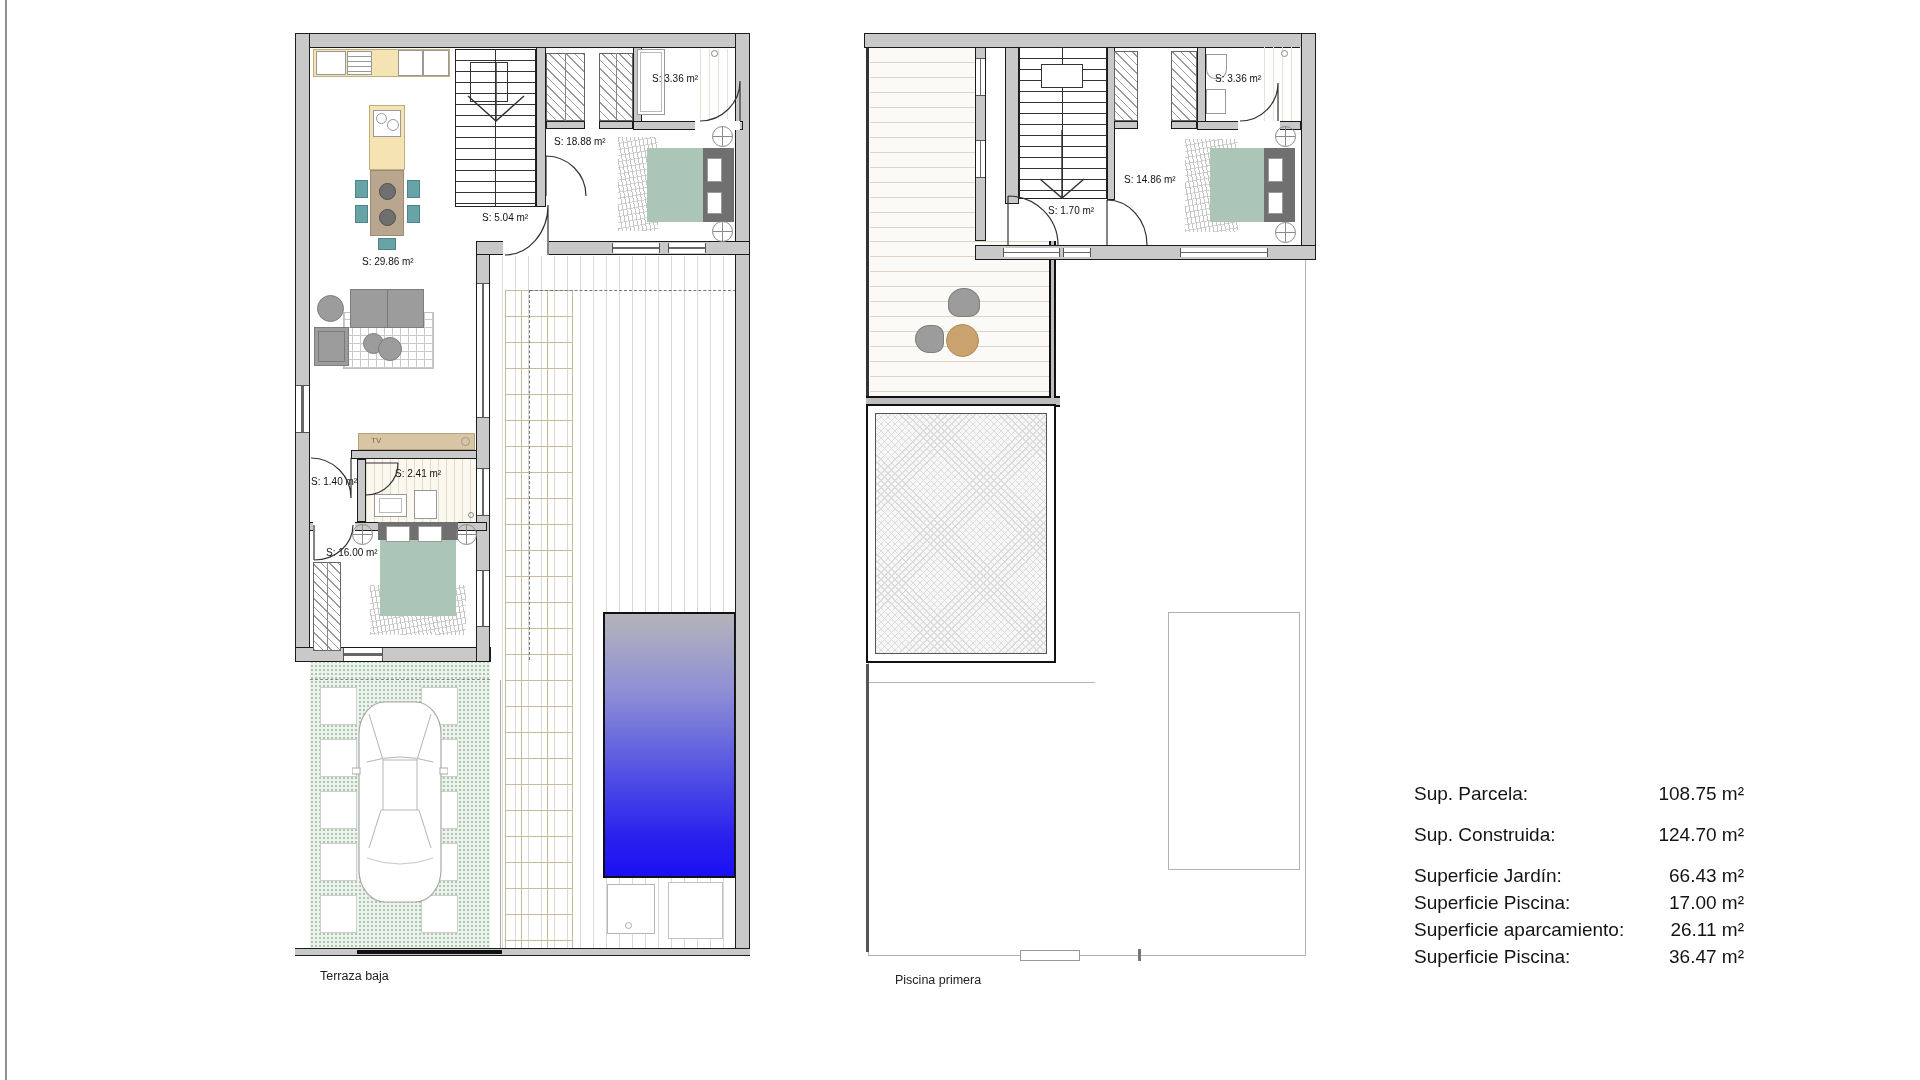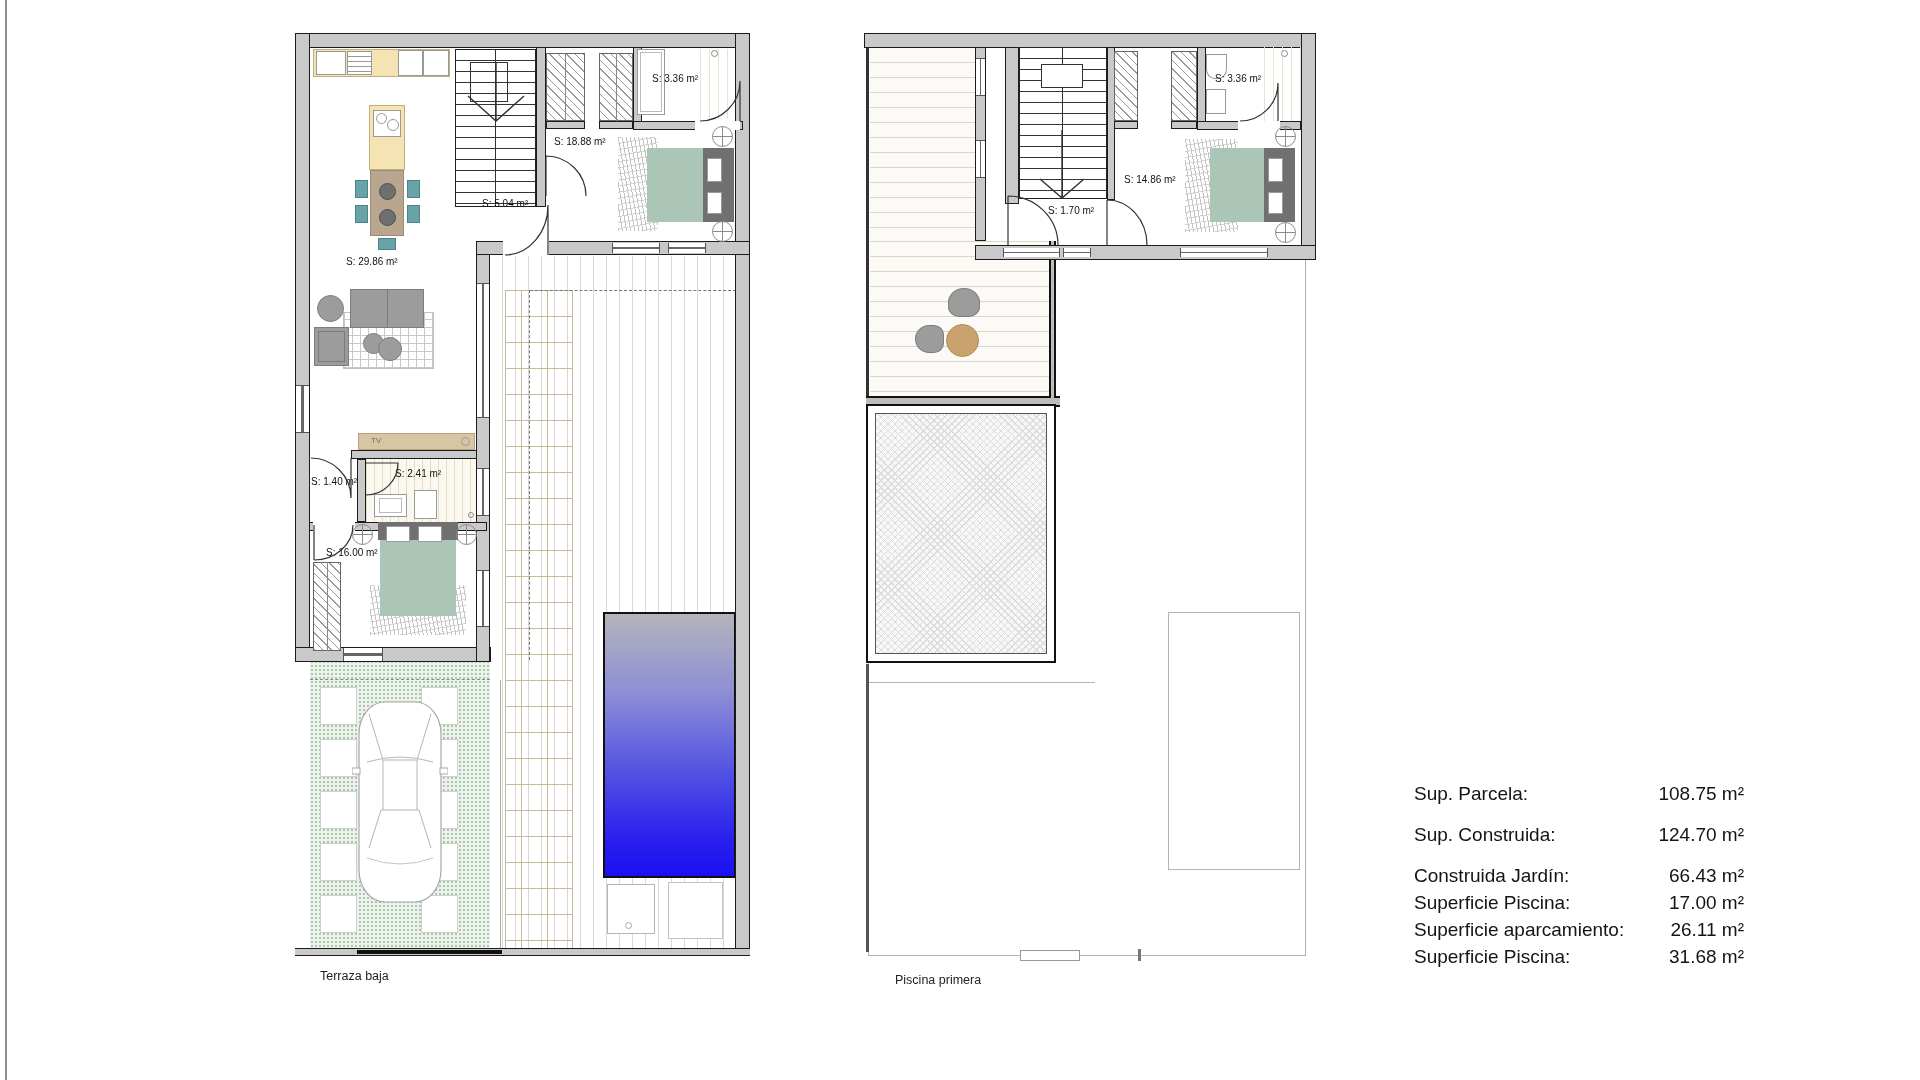--- a/index.html
+++ b/index.html
@@ -189,22 +189,22 @@
     <div class="a hatch" style="left:313px;top:562px;width:28px;height:89px"></div>
     <div class="a" style="left:327px;top:562px;width:1px;height:89px;background:#888"></div>
     <div class="a light" style="left:352px;top:524px;width:21px;height:21px"></div>
     <div class="a light" style="left:456px;top:524px;width:21px;height:21px"></div>
 
     <div class="a" style="left:295px;top:948px;width:455px;height:8px;background:#c9c9c9;border-top:1px solid #1c1c1c;border-bottom:1px solid #1c1c1c"></div>
     <div class="a" style="left:357px;top:950px;width:145px;height:4px;background:#111"></div>
 
     <div class="a lbl" style="left:652px;top:73px">S: 3.36 m²</div>
     <div class="a lbl" style="left:554px;top:136px">S: 18.88 m²</div>
-    <div class="a lbl" style="left:482px;top:198px">S: 5.04 m²</div>
-    <div class="a lbl" style="left:346px;top:256px">S: 29.86 m²</div>
+    <div class="a lbl" style="left:482px;top:212px">S: 5.04 m²</div>
+    <div class="a lbl" style="left:362px;top:256px">S: 29.86 m²</div>
     <div class="a lbl" style="left:395px;top:468px">S: 2.41 m²</div>
     <div class="a lbl" style="left:311px;top:476px">S: 1.40 m²</div>
     <div class="a lbl" style="left:326px;top:547px">S: 16.00 m²</div>
     <div class="a plname" style="left:320px;top:969px">Terraza baja</div>
   </div>
 
   <div class="a" style="left:0;top:0;width:1920px;height:1080px">
 
     <div class="a ghost" style="left:868px;top:37px;width:438px;height:919px"></div>
     <div class="a" style="left:866px;top:664px;width:3px;height:288px;background:#555"></div>
@@ -286,30 +286,30 @@
   <div class="a" style="left:0;top:0;width:1920px;height:1080px">
     <div class="a srow" style="left:1414px;top:783px;width:330px">
       <span>Sup. Parcela:</span>
       <span>108.75 m²</span>
     </div>
     <div class="a srow" style="left:1414px;top:824px;width:330px">
       <span>Sup. Construida:</span>
       <span>124.70 m²</span>
     </div>
     <div class="a srow" style="left:1414px;top:865px;width:330px">
-      <span>Construida Jardín:</span>
+      <span>Superficie Jardín:</span>
       <span>66.43 m²</span>
     </div>
     <div class="a srow" style="left:1414px;top:892px;width:330px">
       <span>Superficie Piscina:</span>
       <span>17.00 m²</span>
     </div>
     <div class="a srow" style="left:1414px;top:919px;width:330px">
       <span>Superficie aparcamiento:</span>
       <span>26.11 m²</span>
     </div>
     <div class="a srow" style="left:1414px;top:946px;width:330px">
       <span>Superficie Piscina:</span>
-      <span>31.68 m²</span>
+      <span>36.47 m²</span>
     </div>
   </div>
 
 </div>
 
 </body></html>

